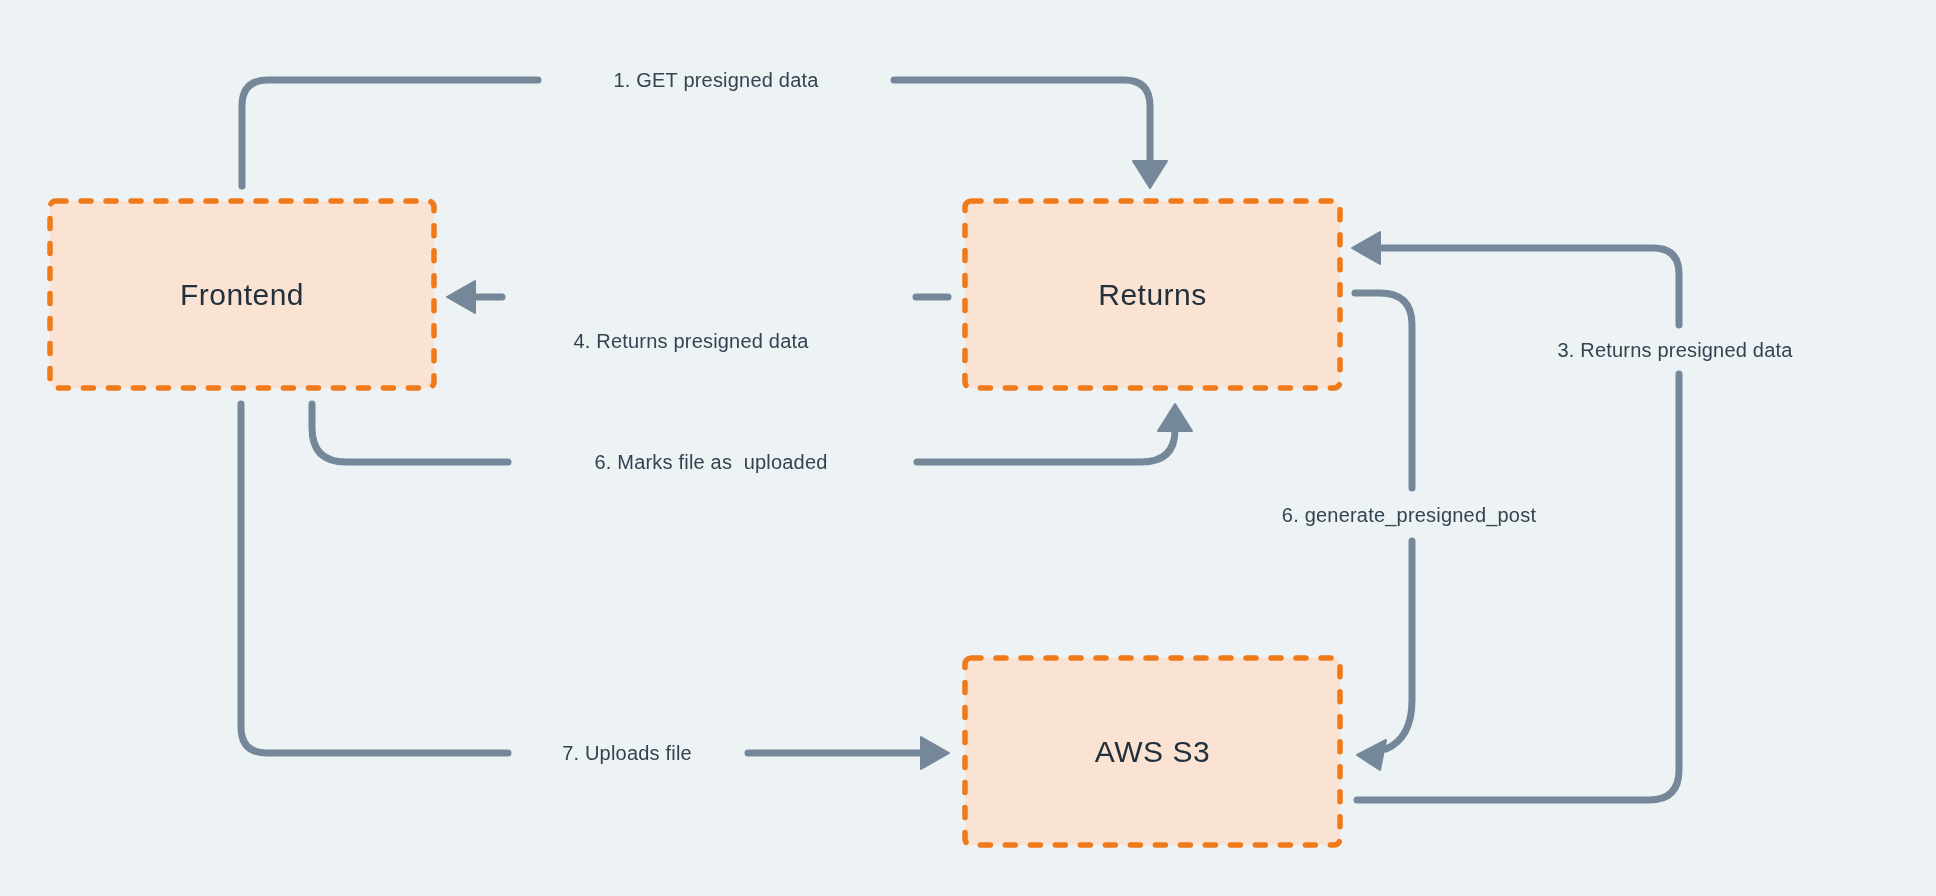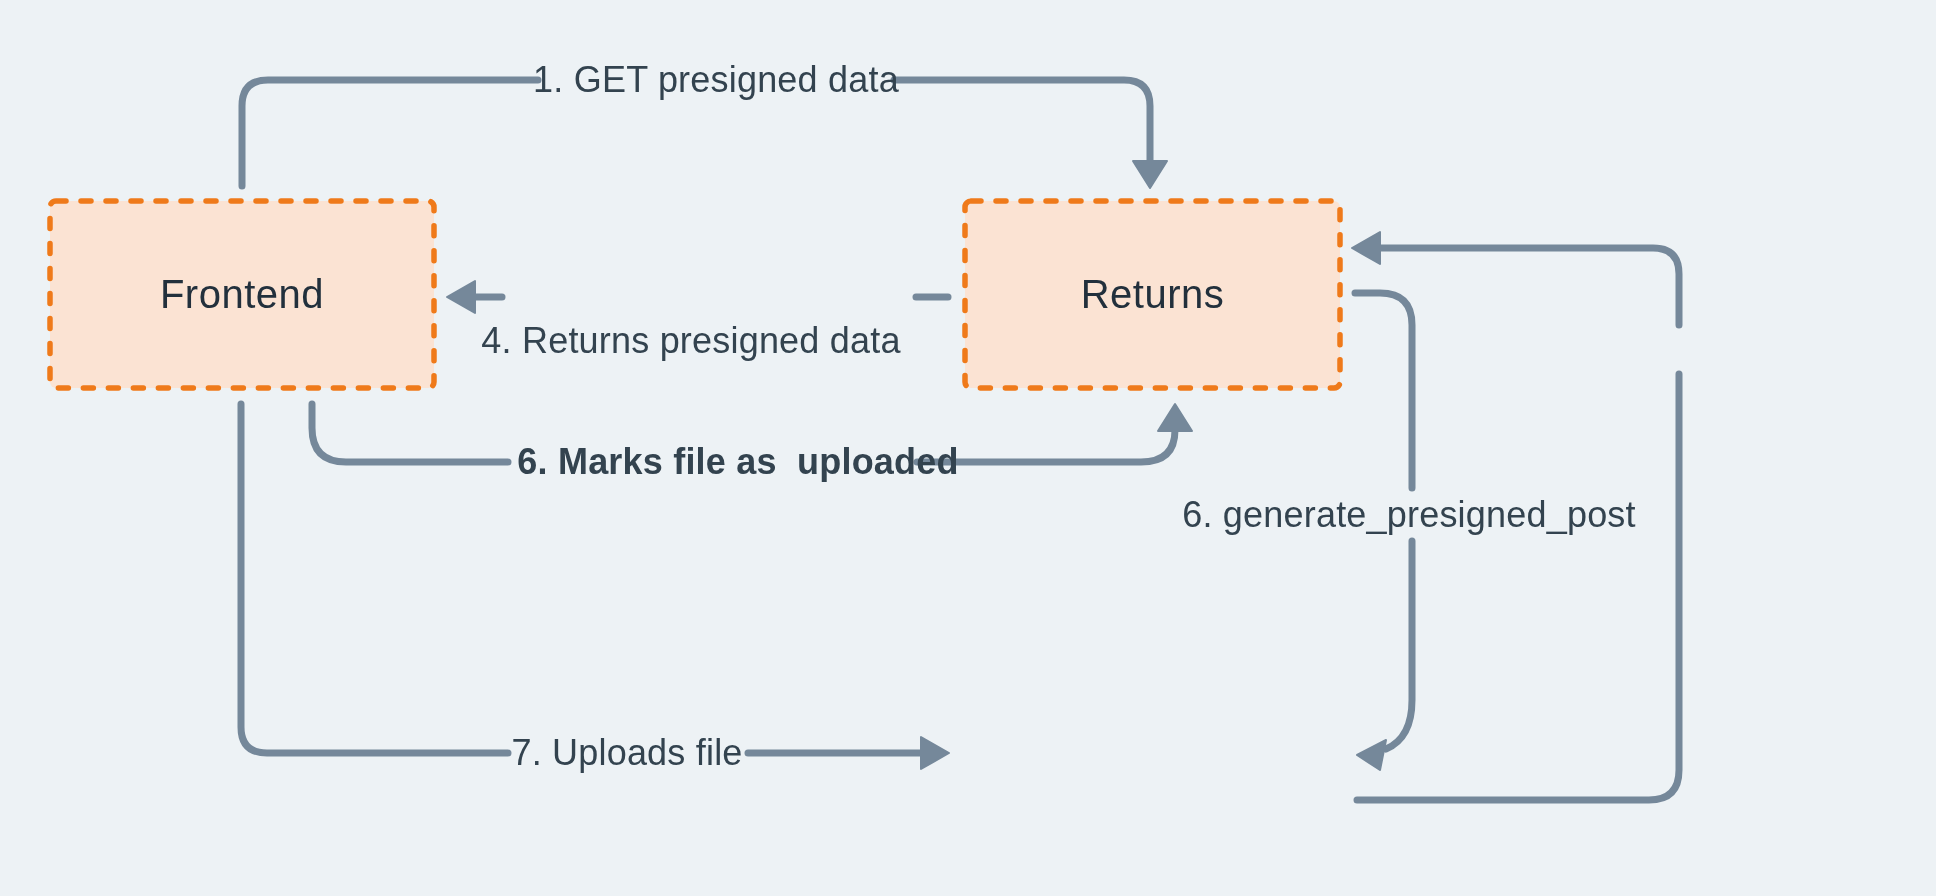--- a/index.html
+++ b/index.html
@@ -48,28 +48,28 @@
   .node-rect {
     fill: var(--node-fill, #FBE3D3);
     stroke: var(--node-border, #EF7A1A);
     stroke-width: 5.5;
     stroke-dasharray: 10 15;
     stroke-linecap: round;
     stroke-linejoin: round;
   }
   .node-label {
     position: relative;
-    font-size: 40px;
+    font-size: 30px;
     color: var(--node-text, #22303C);
     letter-spacing: 0.5px;
   }
   .edge-label {
     position: absolute;
     transform: translate(-50%, -50%);
-    font-size: 36px;
+    font-size: 20px;
     color: var(--edge-text, #33434F);
     white-space: pre;
     letter-spacing: 0.2px;
   }
 </style>
 </head>
 <body>
 
 <div class="canvas">
 
@@ -107,20 +107,27 @@
     <span class="node-label">Frontend</span>
   </div>
 
   <div class="node" style="left:962px; top:198px; width:381px; height:193px;">
     <svg class="node-border" viewBox="0 0 381 193">
       <rect class="node-rect" x="3" y="3" width="375" height="187" rx="6"></rect>
     </svg>
     <span class="node-label">Returns</span>
   </div>
 
+  <div class="node" style="left:962px; top:655px; width:381px; height:193px;">
+    <svg class="node-border" viewBox="0 0 381 193">
+      <rect class="node-rect" x="3" y="3" width="375" height="187" rx="6"></rect>
+    </svg>
+    <span class="node-label">AWS S3</span>
+  </div>
 
   <div class="edge-label" style="left:716px; top:80px;">1. GET presigned data</div>
   <div class="edge-label" style="left:1409px; top:515px;">6. generate_presigned_post</div>
+  <div class="edge-label" style="left:1675px; top:350px;">3. Returns presigned data</div>
   <div class="edge-label" style="left:691px; top:297px;margin-top:44px;">4. Returns presigned data</div>
   <div class="edge-label" style="left:627px; top:753px;">7. Uploads file</div>
-  <div class="edge-label" style="left:738px; top:462px;font-weight:bold;">6. Marks file as  uploaded</div>
+  <div class="edge-label" style="left:711px; top:462px;">6. Marks file as  uploaded</div>
 
 </div>
 
 </body></html>

